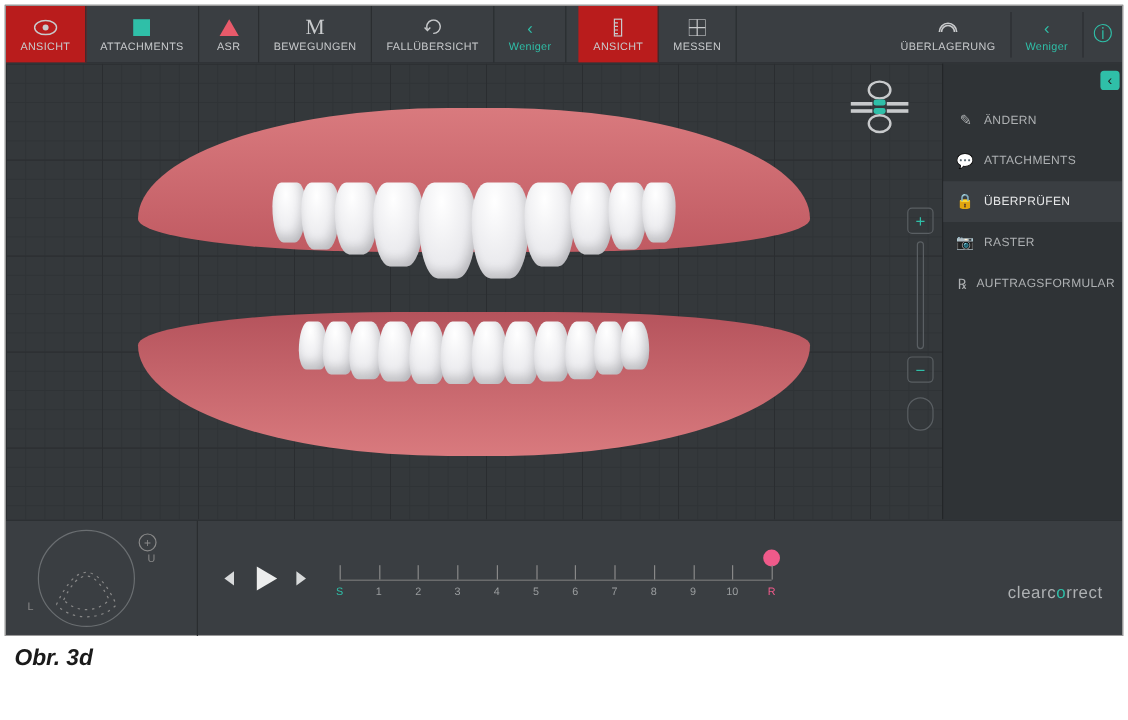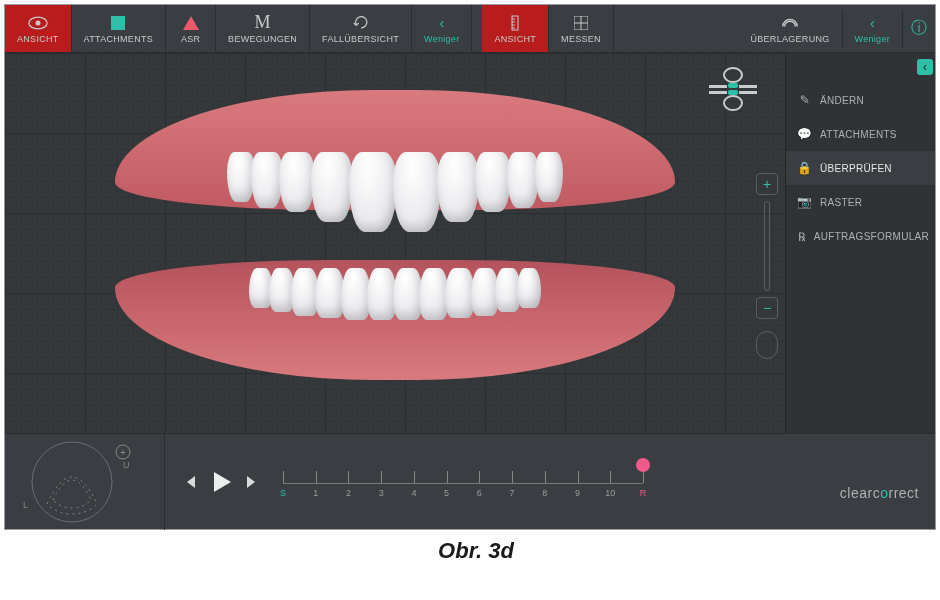--- a/index.html
+++ b/index.html
@@ -17,23 +17,22 @@
     border: 1px solid #999;
     background: #3a3e42;
     position: relative;
     display: flex;
     flex-direction: column;
   }
   .caption {
     margin: 8px 0 0 12px;
     font-weight: bold;
     font-style: italic;
-    font-size: 22px;
+    font-size: 19px;
     color: #1a1a1a;
-    text-align: center;
   }
   
   .toolbar {
     display: flex;
     height: 48px;
     background: #3a3e42;
     border-bottom: 1px solid #2a2d30;
     align-items: stretch;
     color: #c8cacc;
     font-size: 10px;

